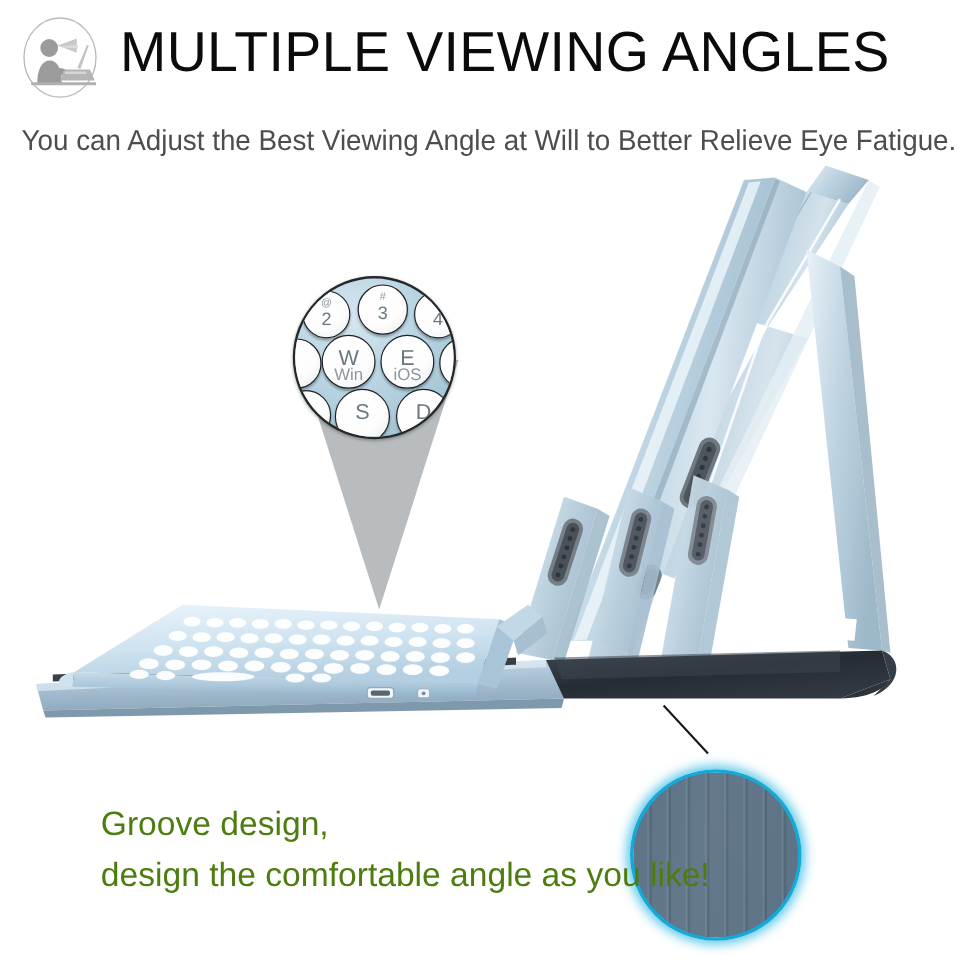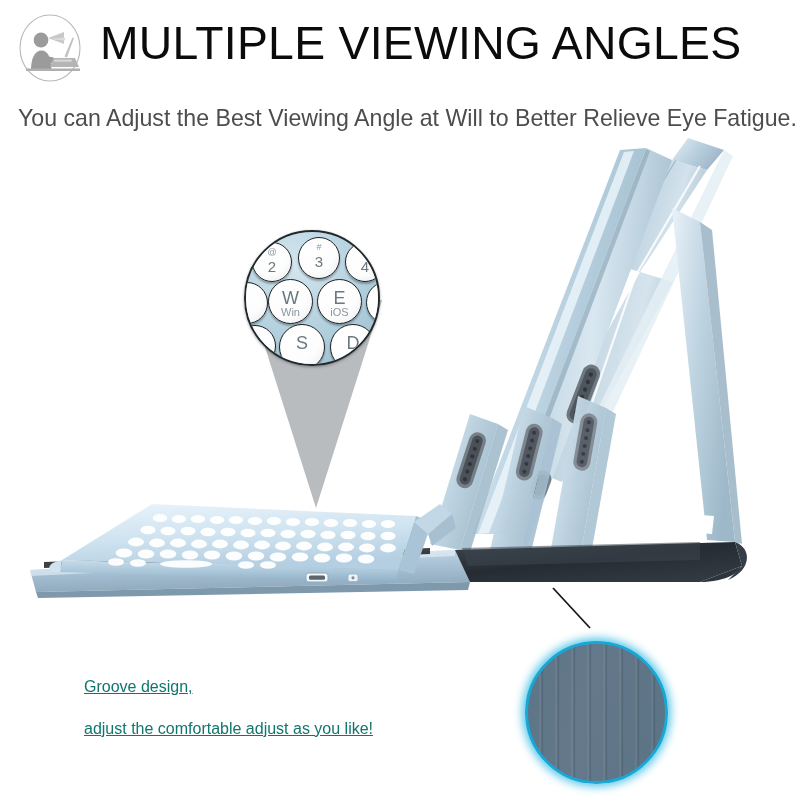--- a/index.html
+++ b/index.html
@@ -126,21 +126,21 @@
     font-size: 15px;
     line-height: 17px;
   }
   .mkey .main-alpha {
     top: 8px;
     font-size: 18px;
     line-height: 20px;
   }
   .mkey .sub {
     top: 28px;
-    font-size: 11px;
+    font-size: 14px;
     line-height: 9px;
     color: #8a969c;
   }
 
   
   #product {
     position: absolute;
     left: 0;
     top: 130px;
     width: 800px;
@@ -177,25 +177,24 @@
   }
 
   
   #bottom-text {
     position: absolute;
     left: 84px;
     top: 666px;
     width: 430px;
   }
   #bottom-text .line {
-    font-size: 16px;
+    font-size: 28px;
     line-height: 42px;
-    color: #0f766e;
+    color: #4d7c0f;
     white-space: nowrap;
-    text-decoration: underline;
   }
 </style>
 </head>
 <body>
 
 <div id="page">
 
   <div id="header-icon">
     <svg width="72" height="72" viewBox="0 0 72 72" aria-hidden="true">
       <ellipse cx="36" cy="36" rx="30" ry="33" fill="#ffffff" stroke="#b9b9b9" stroke-width="1.1"></ellipse>
@@ -506,16 +505,16 @@
       </div>
   </div>
 
   <svg id="groove-leader" viewBox="0 0 160 110" aria-hidden="true">
     <line x1="33" y1="18" x2="70" y2="58" stroke="#1a1a1a" stroke-width="1.8"></line>
   </svg>
   <div id="groove-circle" style="border-color: rgb(23, 168, 214);"></div>
 
   <div id="bottom-text">
     <div class="line">Groove design,</div>
-    <div class="line">adjust the comfortable adjust as you like!</div>
+    <div class="line">design the comfortable angle as you like!</div>
   </div>
 
 </div>
 
 </body></html>

